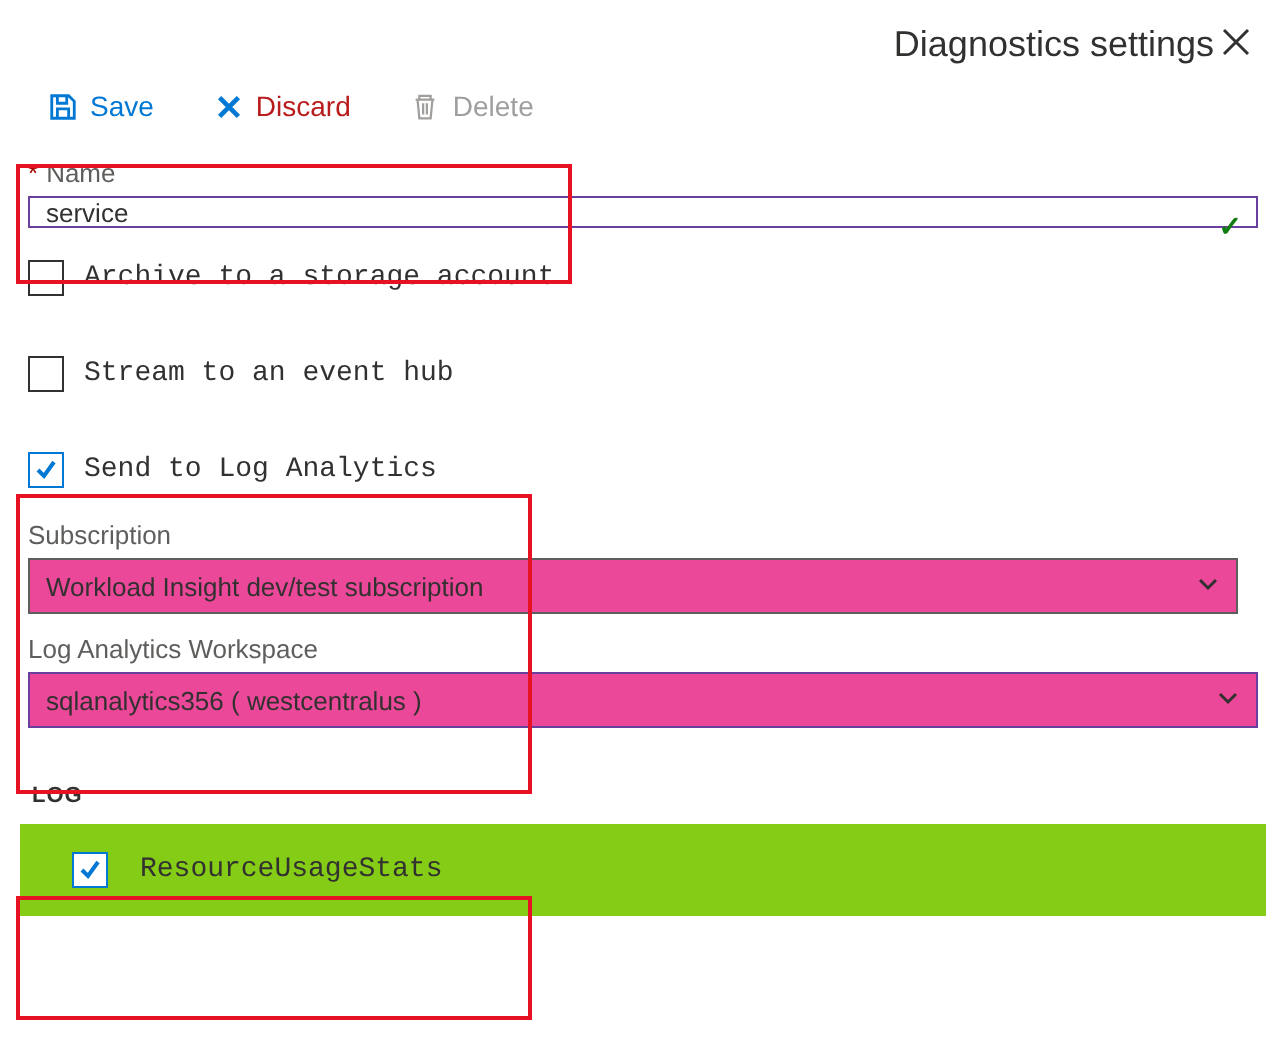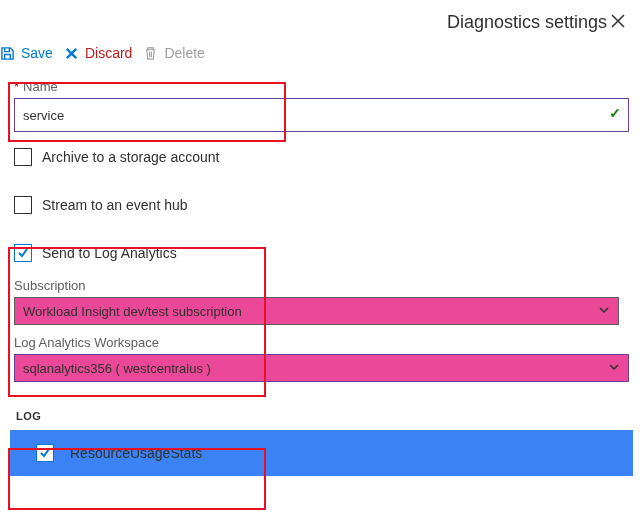--- a/index.html
+++ b/index.html
@@ -26,43 +26,43 @@
     }
     .close-x {
       font-size: 18px;
       color: #323130;
       cursor: pointer;
       padding: 2px 4px;
     }
     .toolbar {
       display: flex;
       align-items: center;
-      gap: 11px;
-      padding: 4px 14px 10px 0;
+      gap: 30px;
+      padding: 4px 14px 10px 24px;
     }
     .tbtn {
       display: inline-flex;
       align-items: center;
       gap: 6px;
       font-size: 14px;
       cursor: pointer;
     }
     .tbtn.save { color: #0078d4; }
     .tbtn.discard { color: #b91c1c; }
     .tbtn.delete { color: #a19f9d; cursor: default; }
     .tbtn svg { width: 15px; height: 15px; }
     .section {
       padding: 8px 14px 4px 14px;
       position: relative;
     }
     .req-star { color: #a80000; margin-right: 4px; }
     .field-label { color: #605e5c; font-size: 13px; margin-bottom: 4px; display: block; }
     .text-input {
       width: 100%;
-      height: 34px;
+      height: 16px;
       border: 1px solid #605e5c;
       padding: 3px 28px 3px 8px;
       font-size: 13px;
       color: #323130;
       outline: none;
     }
     .text-input.valid { border-color: #6b3fa0; }
     .valid-check {
       position: absolute;
       right: 22px;
@@ -85,21 +85,21 @@
       align-items: center;
       justify-content: center;
       cursor: pointer;
       background: #fff;
     }
     .chkbox.checked {
       border-color: #0078d4;
     }
     .chkbox.checked svg { display: block; }
     .chkbox svg { display: none; width: 12px; height: 12px; }
-    .chklabel { font-size: 14px; color: #323130; }
+    .chklabel { font-size: 14px; color: #323130; font-family: Liberation Mono, monospace; }
     .subscription-block { padding: 4px 24px 2px 14px; }
     .workspace-block { padding: 8px 14px 10px 14px; }
     .sublabel { color: #605e5c; font-size: 13px; margin-bottom: 4px; display: block; }
     .select {
       width: 100%;
       height: 28px;
       border: 1px solid #605e5c;
       display: flex;
       align-items: center;
       justify-content: space-between;
@@ -111,21 +111,21 @@
     .select.accent { border-color: #6b3fa0; text-align: right; }
     .select .chev svg { width: 12px; height: 12px; }
     .log-head {
       padding: 18px 16px 8px 16px;
       font-size: 11px;
       font-weight: 600;
       letter-spacing: 0.5px;
       color: #323130;
     }
     .log-row {
-      background: #3b82f6;
+      background: #84cc16;
       padding: 14px 26px;
       display: flex;
       align-items: center;
       gap: 16px;
       margin: 0 10px 0 10px;
     }
     .log-row .chkbox { background: #fff; }
     .log-row .chklabel { font-size: 14px; }
     
     .hl {

